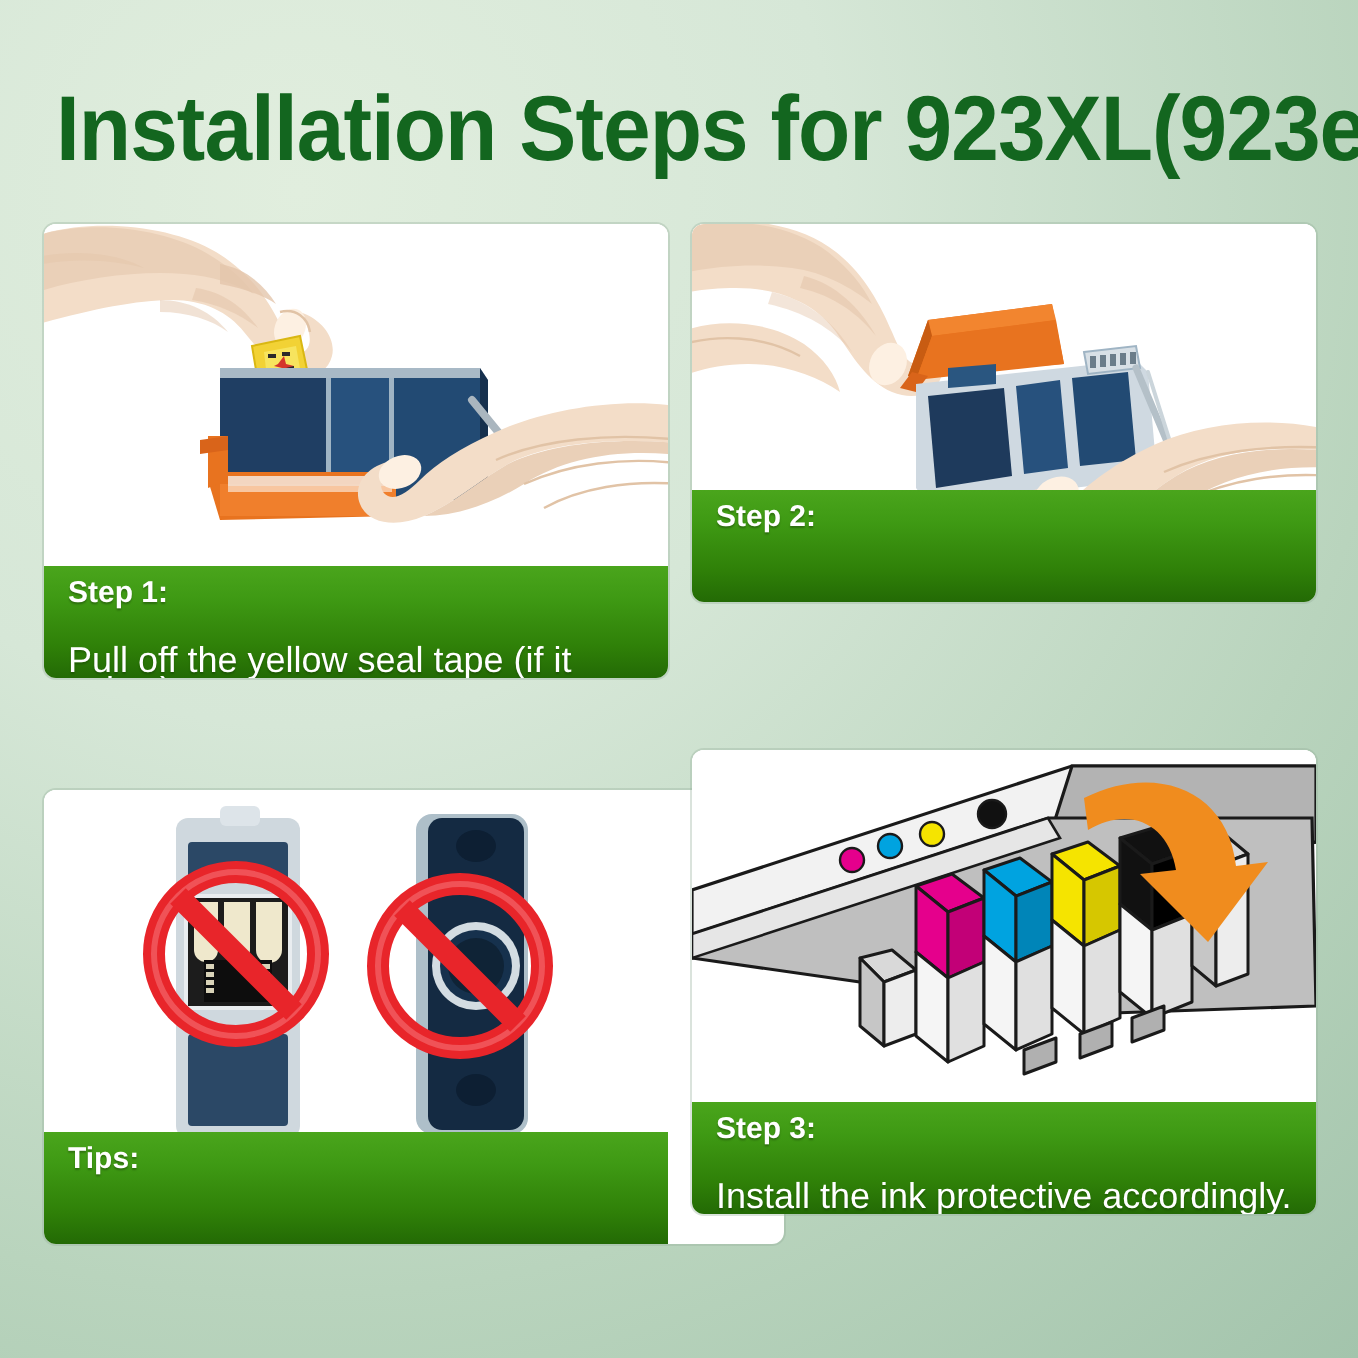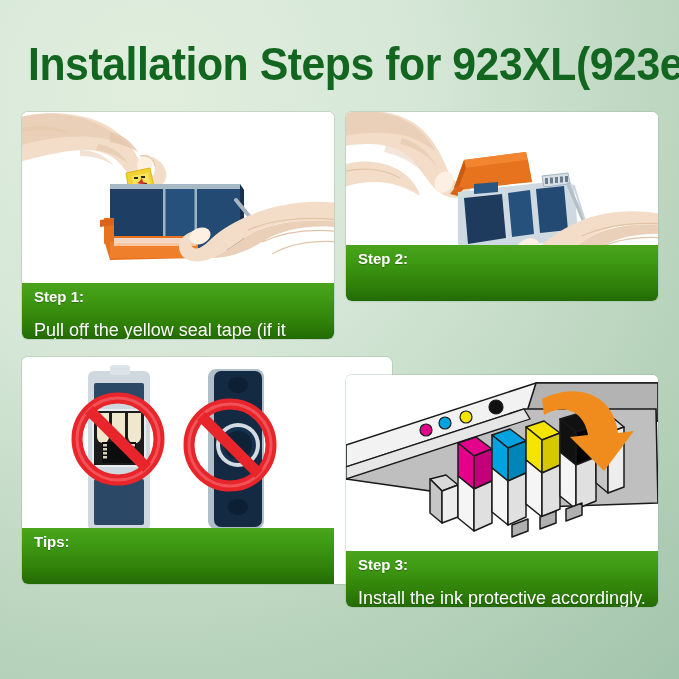--- a/index.html
+++ b/index.html
@@ -33,21 +33,21 @@
   
   .card{
     position:absolute;
     background:#ffffff;
     border-radius:6px;
     overflow:hidden;
     box-shadow:0 0 0 1px rgba(150,175,155,.35);
   }
   #card-1{left:22px;  top:112px; width:312px; height:227px;}
   #card-2{left:346px; top:112px; width:312px; height:189px;}
-  #card-3{left:22px;  top:357px; width:370px; height:227px;}
+  #card-3{left:22px;  top:395px; width:370px; height:227px;}
   #card-4{left:346px; top:375px; width:312px; height:232px;}
 
   .art{position:absolute;left:0;top:0;width:312px;height:171px;background:#fff;overflow:hidden;}
   .art svg{display:block;width:312px;height:171px;}
 
   .label{
     position:absolute;left:0;bottom:0;width:312px;
     background:linear-gradient(180deg,#4aa51c 0%,#3f9a14 28%,#2f8008 72%,#236a05 100%);
     color:#ffffff;
     box-sizing:border-box;

